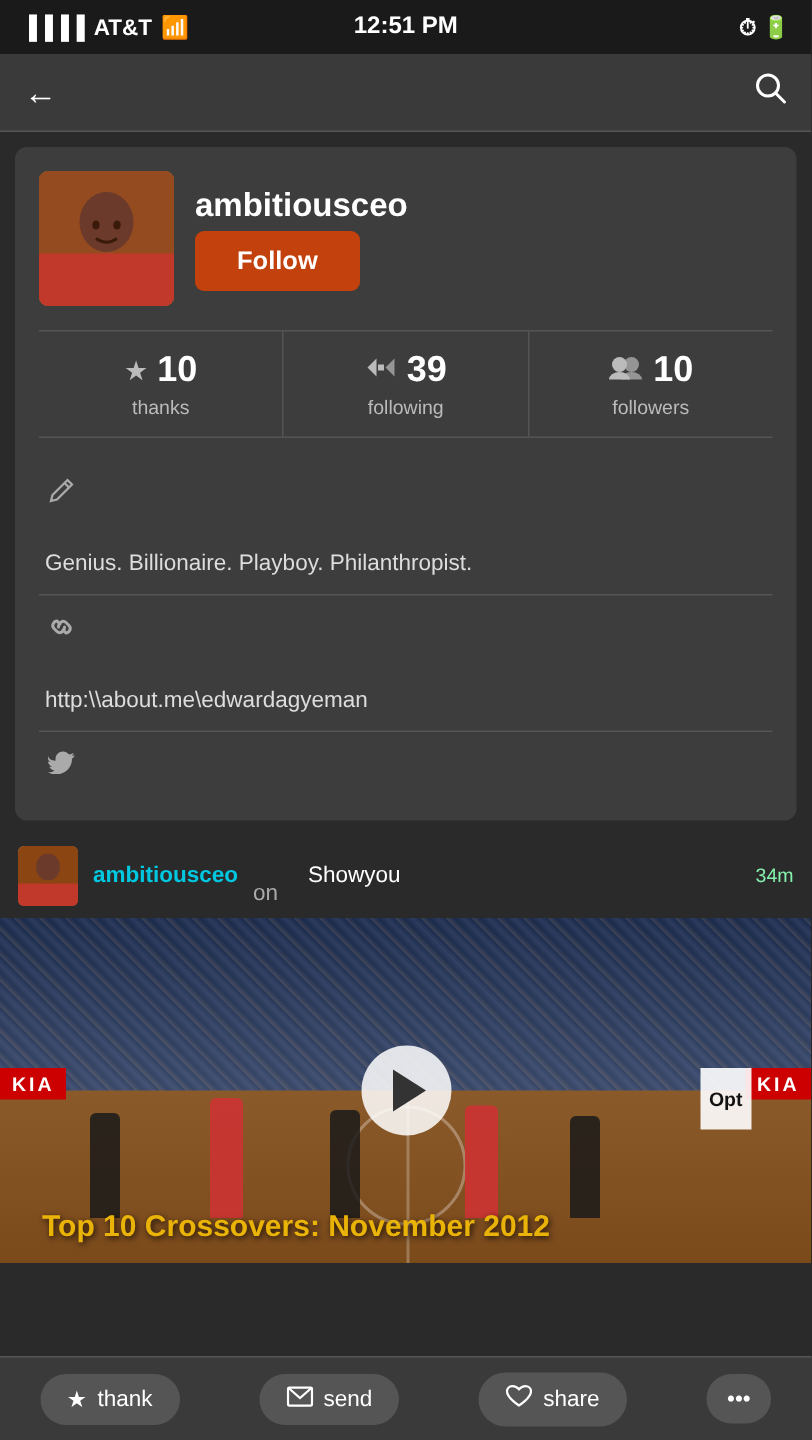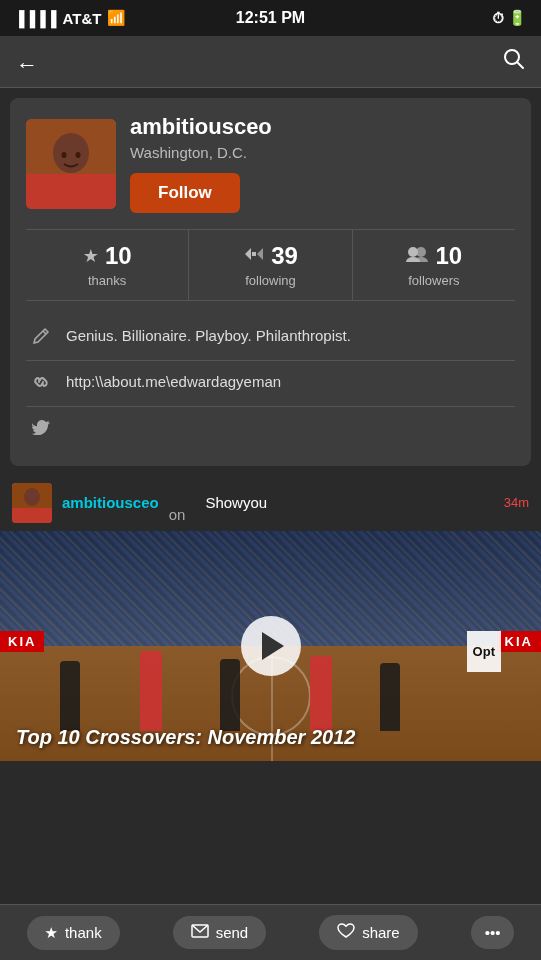--- a/index.html
+++ b/index.html
@@ -140,23 +140,24 @@
       margin-bottom: 3px;
     }
     .stat-icon { font-size: 18px; color: #bbb; }
     .stat-num { font-size: 24px; font-weight: 700; color: #fff; }
     .stat-label { font-size: 13px; color: #bbb; }
 
     
     .info-row {
       display: flex;
       align-items: flex-start;
-      gap: 14px;
+      gap: 24px;
       padding: 10px 4px;
       border-bottom: 1px solid #555;
+      flex-direction: column;
     }
     .info-row:last-child { border-bottom: none; }
     .info-icon { font-size: 18px; color: #aaa; margin-top: 2px; flex-shrink: 0; width: 22px; text-align: center; }
     .info-text { font-size: 15px; color: #ddd; line-height: 1.4; }
 
     
     .post-header {
       display: flex;
       align-items: center;
       padding: 8px 12px;
@@ -177,21 +178,21 @@
       background: linear-gradient(135deg, #c9a87c 0%, #8b6340 50%, #c0392b 100%);
     }
     .post-username {
       font-size: 15px;
       font-weight: 700;
       color: #00c8e0;
       cursor: pointer;
     }
     .post-on { color: #aaa; font-size: 15px; margin-top: 24px; }
     .post-platform { color: #fff; font-size: 15px; }
-    .post-time { margin-left: auto; color: #ef4444; font-size: 13px; }
+    .post-time { margin-left: auto; color: #86efac; font-size: 13px; }
 
     
     .video-container {
       position: relative;
       width: 541px;
       height: 230px;
       background: #1a1a1a;
       overflow: hidden;
     }
     .court-floor {
@@ -220,26 +221,25 @@
       height: 0;
       border-top: 14px solid transparent;
       border-bottom: 14px solid transparent;
       border-left: 22px solid #333;
       margin-left: 4px;
     }
 
     .video-title {
       position: absolute;
       bottom: 12px;
-      left: 16px;
+      left: 28px;
       font-size: 20px;
       font-weight: 700;
-      color: #ffffff;
+      color: #eab308;
       text-shadow: 1px 1px 4px rgba(0,0,0,0.8);
-      font-style: italic;
     }
 
     
     .action-bar {
       position: fixed;
       bottom: 0;
       width: 541px;
       height: 56px;
       background: #3a3a3a;
       border-top: 1px solid #555;
@@ -308,21 +308,20 @@
           <rect x="0" y="55" width="90" height="35" fill="#c0392b"></rect>
 
           <ellipse cx="38" cy="36" rx="2.5" ry="3" fill="#3a1a0a"></ellipse>
           <ellipse cx="52" cy="36" rx="2.5" ry="3" fill="#3a1a0a"></ellipse>
           <path d="M38 45 Q45 50 52 45" stroke="#3a1a0a" stroke-width="2" fill="none"></path>
         </svg>
       </div>
     </div>
     <div class="profile-info">
       <div class="profile-username">ambitiousceo</div>
-      <div class="profile-location">Washington, D.C.</div>
       <button class="follow-btn">Follow</button>
     </div>
   </div>
 
   <div class="stats-row">
     <div class="stat-item">
       <div class="stat-top">
         <span class="stat-icon">★</span>
         <span class="stat-num">10</span>
       </div>

